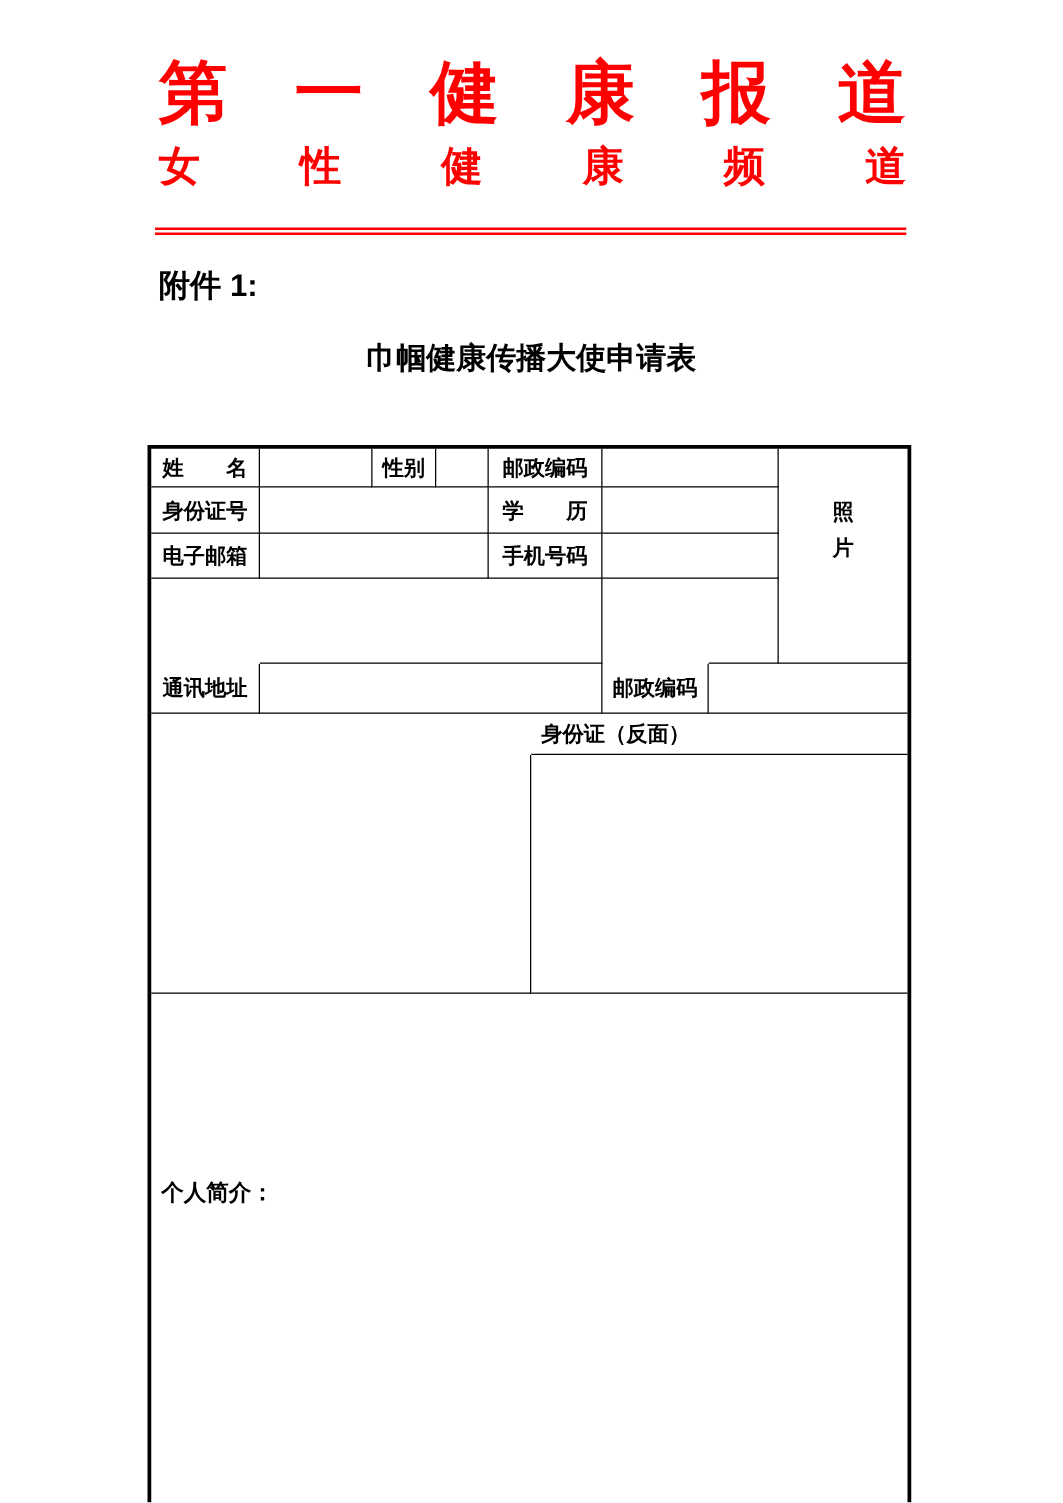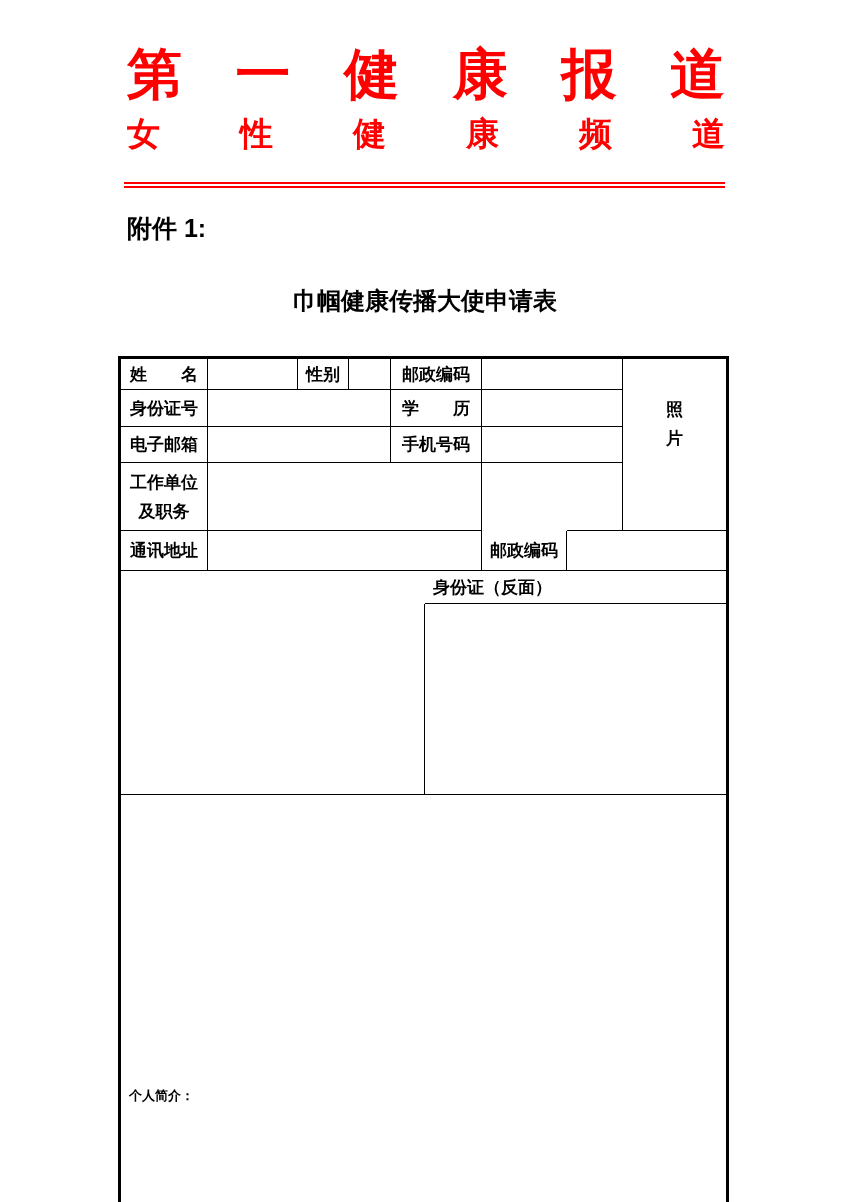--- a/index.html
+++ b/index.html
@@ -11,39 +11,39 @@
         font-size:55px;line-height:66px;font-weight:bold;color:#fe0000;}
   .hdr2{position:absolute;left:127px;top:112px;width:598px;display:flex;justify-content:space-between;
         font-size:33px;line-height:44px;font-weight:bold;color:#fe0000;}
   .rule{position:absolute;left:124px;top:182px;width:601px;}
   .rule .r1{height:2px;background:#fe0000;}
   .rule .r2{height:2px;background:#fe0000;margin-top:1.5px;}
 
   
   .attach{position:absolute;left:127px;top:212px;font-size:25px;font-weight:bold;
           font-family:"Liberation Sans","DejaVu Sans",sans-serif;}
-  .title{position:absolute;left:0;top:285px;width:850px;text-align:center;font-size:24px;font-weight:bold;
+  .title{position:absolute;left:0;top:270px;width:850px;text-align:center;font-size:24px;font-weight:bold;
          font-family:"Liberation Sans","DejaVu Sans",sans-serif;}
 
   
   .tbl{position:absolute;left:118px;top:356px;width:611px;height:916px;border:3px solid #000;
        box-sizing:border-box;background:#fff;}
   .gA{display:grid;grid-template-columns:87px 90px 51px 42px 91px 85px 56px 103px;
       grid-template-rows:31px 37px 36px 68px 40px;}
   .gB{display:grid;grid-template-columns:304px 301px;grid-template-rows:33px 191px 310px;}
   .cell{border-right:1.5px solid #000;border-bottom:1.5px solid #000;box-sizing:border-box;
         display:flex;align-items:center;overflow:hidden;}
   .br0{border-right:none;}
   .bb0{border-bottom:none;}
   .lbl{font-weight:bold;font-size:17px;justify-content:center;white-space:nowrap;}
   .lbl-left{justify-content:flex-start;padding-left:8px;}
   .two-line{flex-direction:column;justify-content:center;line-height:29px;}
   .photo-cell{flex-direction:column;align-items:center;justify-content:flex-start;
               padding-top:36px;font-weight:bold;font-size:17px;line-height:29px;}
-  .bio-cell{align-items:flex-end;padding:8px 0 0 8px;font-weight:bold;font-size:13px;}
+  .bio-cell{align-items:center;padding:8px 0 0 8px;font-weight:bold;font-size:18px;}
 </style>
 </head>
 <body>
 
 <div class="page">
 
   <div class="hdr1">
       <span>第</span>
       <span>一</span>
       <span>健</span>
@@ -85,24 +85,20 @@
       <div class="cell lbl" style="grid-column:1;grid-row:2;">身份证号</div>
       <div class="cell" style="grid-column:2 / span 3;grid-row:2;"></div>
       <div class="cell lbl" style="grid-column:5;grid-row:2;text-align:center;">学　　历</div>
       <div class="cell" style="grid-column:6 / span 2;grid-row:2;"></div>
 
       <div class="cell lbl" style="grid-column:1;grid-row:3;">电子邮箱</div>
       <div class="cell" style="grid-column:2 / span 3;grid-row:3;"></div>
       <div class="cell lbl" style="grid-column:5;grid-row:3;">手机号码</div>
       <div class="cell" style="grid-column:6 / span 2;grid-row:3;"></div>
 
-      <div class="cell lbl two-line" style="grid-column:1;grid-row:4;">
-        <span>工作单位</span>
-        <span>及职务</span>
-      </div>
       <div class="cell" style="grid-column:2 / span 4;grid-row:4;"></div>
       <div class="cell" style="grid-column:7;grid-row:4;"></div>
 
       <div class="cell lbl" style="grid-column:1;grid-row:5;">通讯地址</div>
       <div class="cell" style="grid-column:2 / span 4;grid-row:5;"></div>
       <div class="cell lbl" style="grid-column:6;grid-row:5;">邮政编码</div>
       <div class="cell br0" style="grid-column:7 / span 2;grid-row:5;"></div>
     </div>
 
     <div class="gB">

